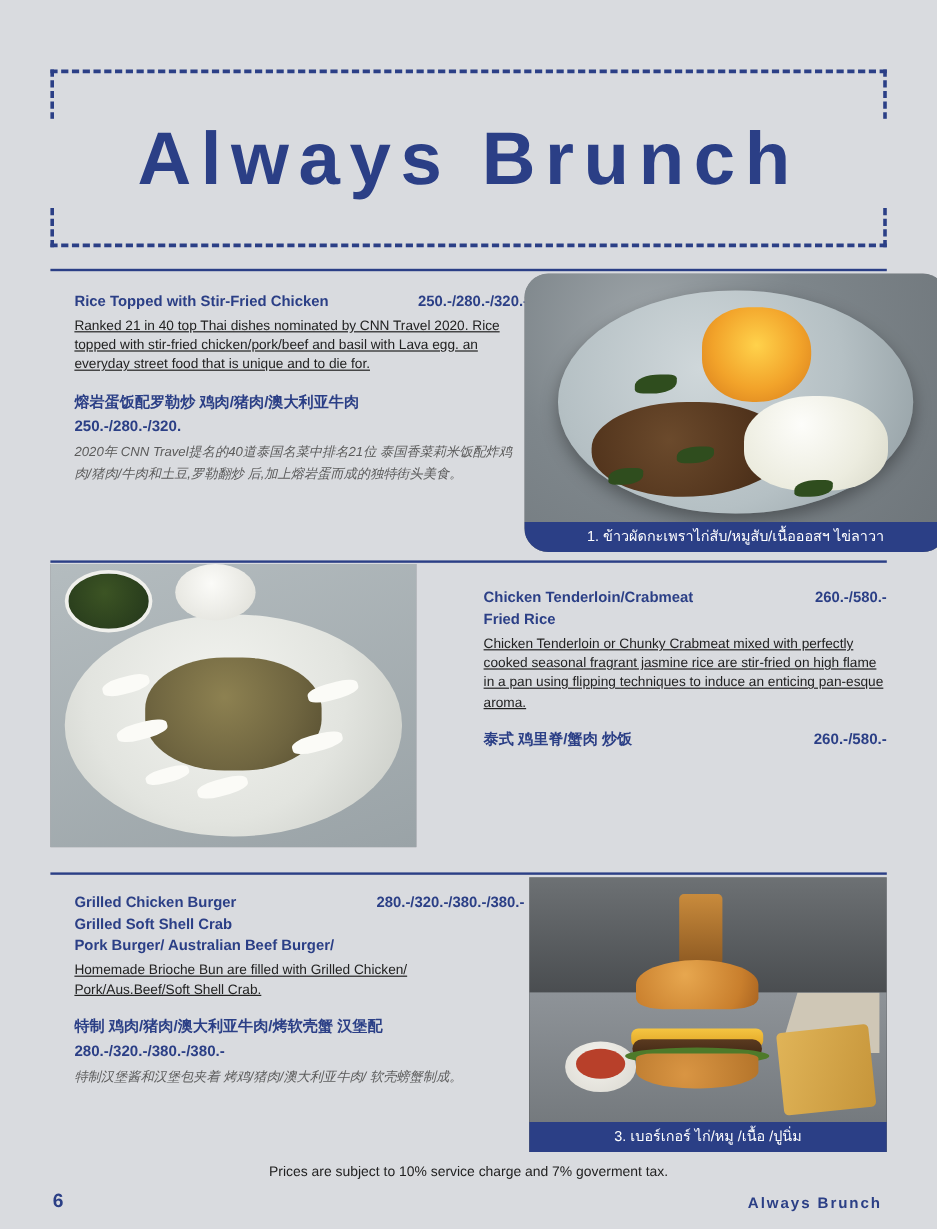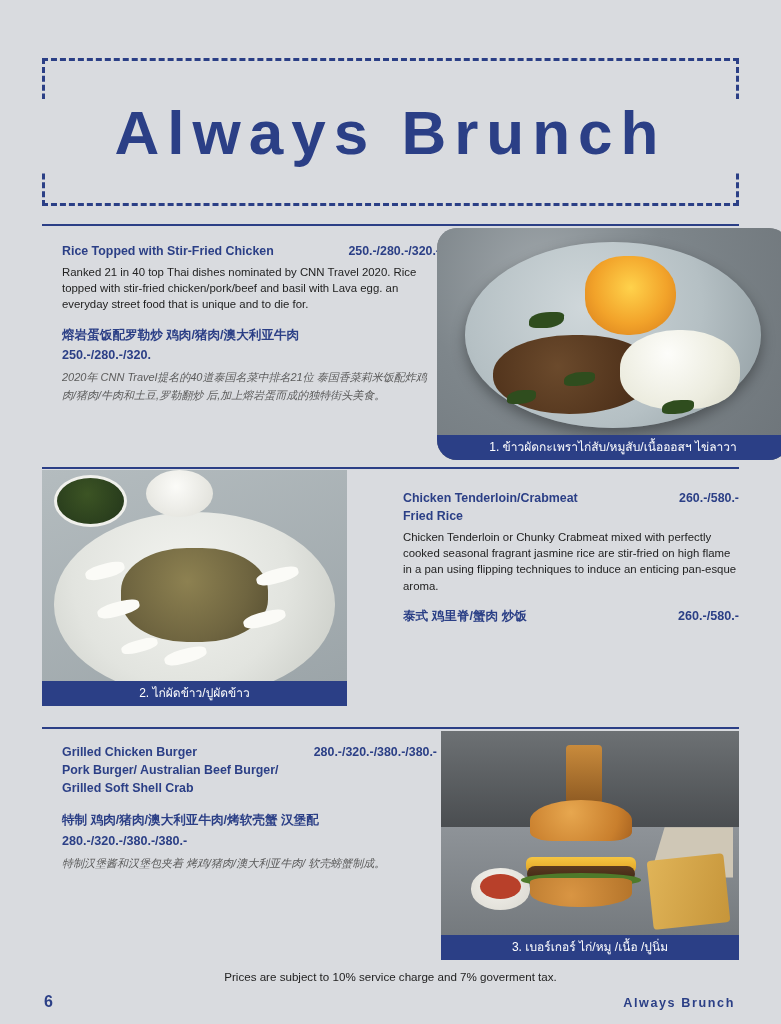--- a/index.html
+++ b/index.html
@@ -71,20 +71,21 @@
     font-weight: bold;
     color: #2b3f86;
     line-height: 1.45;
   }
   .item-title .price { float: right; }
   .item-desc {
     font-size: 11.4px;
     color: #222;
     line-height: 1.42;
     margin-top: 3px;
+    text-decoration: underline;
   }
   .cn-title {
     font-size: 12.6px;
     font-weight: bold;
     color: #2b3f86;
     line-height: 1.5;
     margin-top: 13px;
   }
   .cn-title .price { float: right; }
   .cn-desc {
@@ -322,21 +323,20 @@
     <div class="ph2-plate"></div>
     <div class="ph2-bowl"></div>
     <div class="ph2-cup"></div>
     <div class="ph2-rice"></div>
     <div class="ph2-crab" style="left:14%; top:40%; width:13%; height:6%;"></div>
     <div class="ph2-crab" style="left:18%; top:56%; width:14%; height:6%;"></div>
     <div class="ph2-crab" style="left:70%; top:42%; width:14%; height:6%;"></div>
     <div class="ph2-crab" style="left:66%; top:60%; width:14%; height:6%;"></div>
     <div class="ph2-crab" style="left:40%; top:76%; width:14%; height:6%;"></div>
     <div class="ph2-crab" style="left:26%; top:72%; width:12%; height:5%;"></div>
-    <div class="caption">2. ไก่ผัดข้าว/ปูผัดข้าว</div>
   </div>
 
   <div class="section" style="left:403px; top:490px; width:336px;">
     <div class="item-title">
       <span class="price">260.-/580.-</span>
       <span>Chicken Tenderloin/Crabmeat</span>
     </div>
     <div class="item-title">Fried Rice</div>
     <div class="item-desc">Chicken Tenderloin or Chunky Crabmeat mixed with perfectly cooked seasonal fragrant jasmine rice are stir-fried on high flame in a pan using flipping techniques to induce an enticing pan-esque aroma.</div>
     <div class="cn-title">
@@ -345,22 +345,23 @@
     </div>
   </div>
 
   <div class="rule" style="top:727px;"></div>
 
   <div class="section" style="left:62px; top:744px; width:375px;">
     <div class="item-title">
       <span class="price">280.-/320.-/380.-/380.-</span>
       <span>Grilled Chicken Burger</span>
     </div>
+    <div class="item-title">Grilled Soft Shell Crab</div>
     <div class="item-title">Pork Burger/ Australian Beef Burger/</div>
-    <div class="item-title">Grilled Soft Shell Crab</div>
+    <div class="item-desc">Homemade Brioche Bun are filled with Grilled Chicken/ Pork/Aus.Beef/Soft Shell Crab.</div>
     <div class="cn-title">特制 鸡肉/猪肉/澳大利亚牛肉/烤软壳蟹 汉堡配</div>
     <div class="cn-title" style="margin-top:2px;">280.-/320.-/380.-/380.-</div>
     <div class="cn-desc">特制汉堡酱和汉堡包夹着 烤鸡/猪肉/澳大利亚牛肉/ 软壳螃蟹制成。</div>
   </div>
 
   <div class="photo" style="left:441px; top:731px; width:298px; height:229px;">
     <div class="ph3-bg"></div>
     <div class="ph3-board"></div>
     <div class="ph3-cone"></div>
     <div class="ph3-fries"></div>

